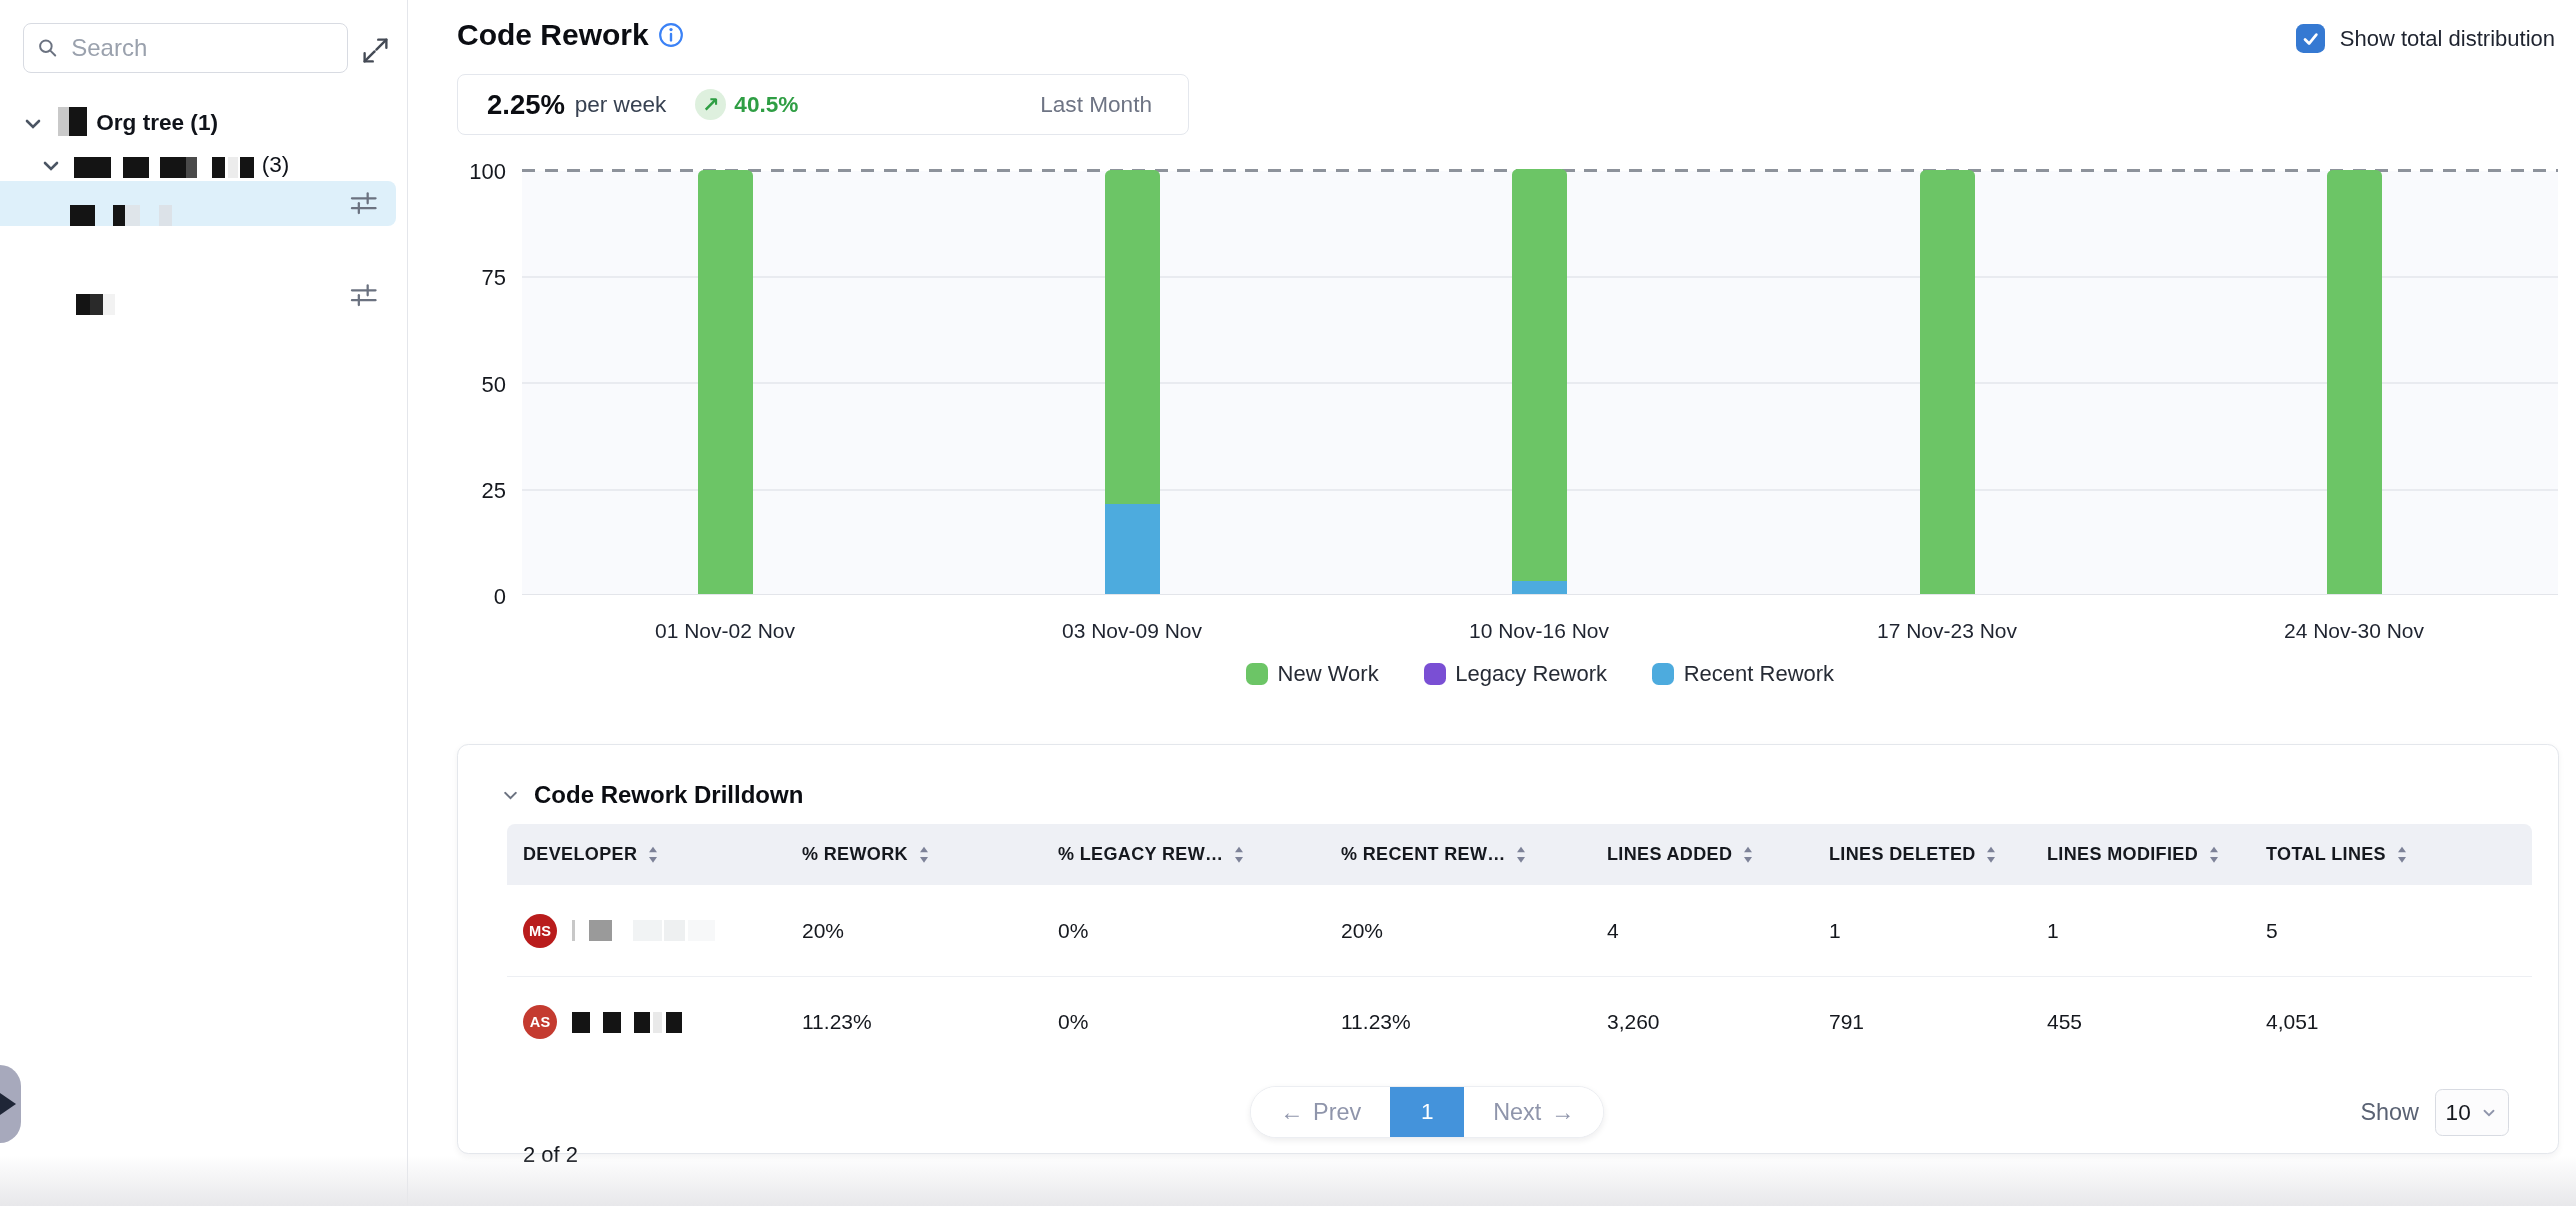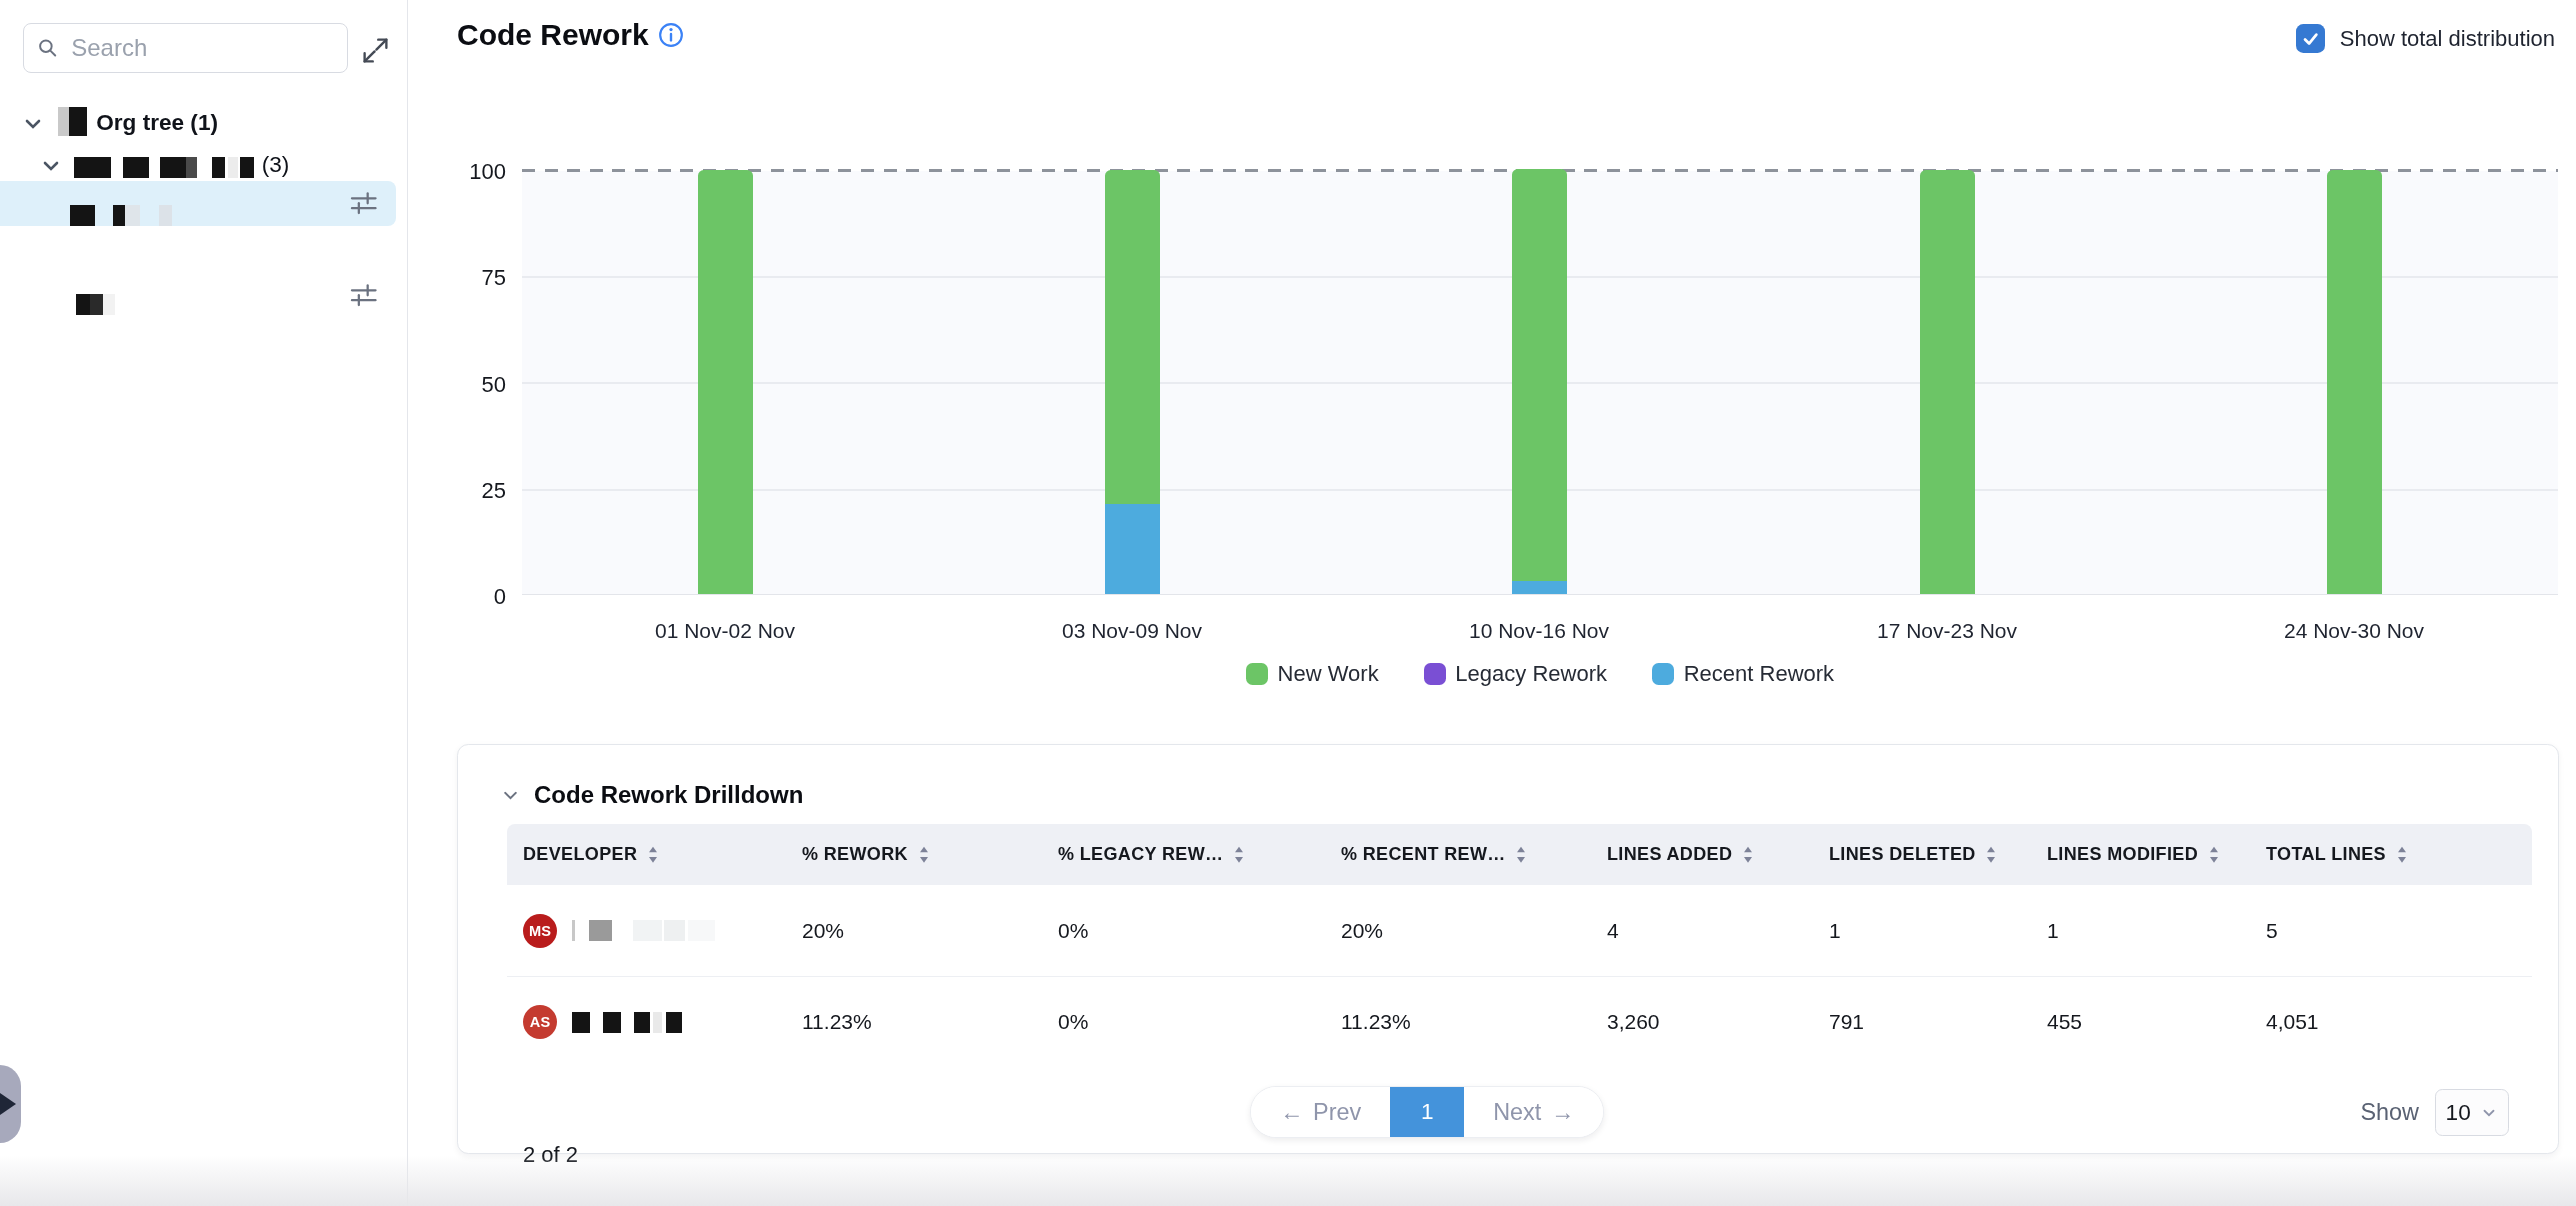--- a/index.html
+++ b/index.html
@@ -180,20 +180,29 @@
 
   <div class="abs chk-row">
     <span class="chk">
       <svg width="19.4" height="19.4" viewBox="0 0 24 24" fill="none" stroke="#fff" stroke-width="3.4" stroke-linecap="round" stroke-linejoin="round">
           <polyline points="5,13 10,18 19,7"></polyline>
         </svg>
     </span>
     <span class="chk-label">Show total distribution</span>
   </div>
 
+  <div class="abs stat-card">
+    <span class="stat-value">2.25%</span>
+    <span class="stat-unit">per week</span>
+    <span class="delta-badge">
+      <span class="delta-circ">↗</span>
+      <span class="delta-val">40.5%</span>
+    </span>
+    <span class="stat-period">Last Month</span>
+  </div>
 
   <div class="abs plot" id="plot">
     <div class="dash-100"></div>
   <div class="gridline" style="top: 318px;"></div>
       <div class="gridline" style="top: 211px;"></div>
       <div class="gridline" style="top: 105px;"></div>
       <div class="bar-seg" style="left: 176px; bottom: 0px; width: 55px; height: 424px; background: rgb(108, 197, 102); border-radius: 5.7px 5.7px 0px 0px;"></div>
       <div class="bar-seg" style="left: 583px; bottom: 0px; width: 55px; height: 90px; background: rgb(77, 171, 222);"></div>
       <div class="bar-seg" style="left: 583px; bottom: 90px; width: 55px; height: 334px; background: rgb(108, 197, 102); border-radius: 5.7px 5.7px 0px 0px;"></div>
       <div class="bar-seg" style="left: 990px; bottom: 0px; width: 55px; height: 12.7px; background: rgb(77, 171, 222);"></div>

